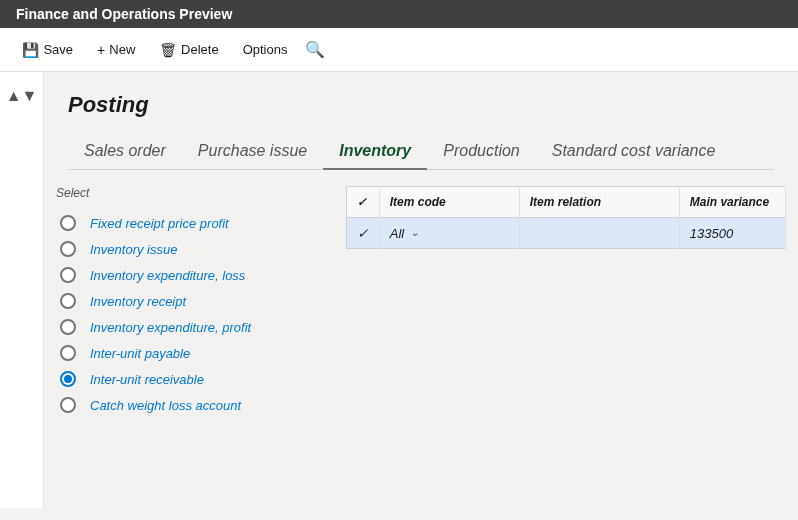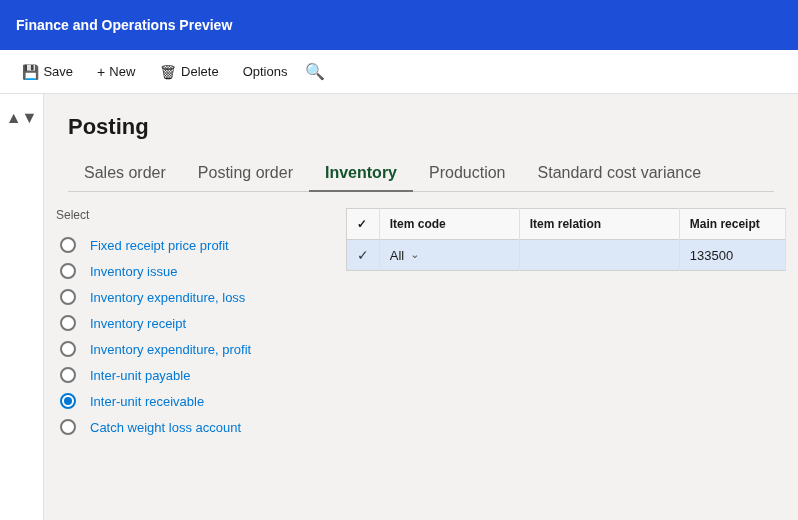--- a/index.html
+++ b/index.html
@@ -1,22 +1,22 @@
 <!DOCTYPE html>
 <html><head>
   <meta charset="utf-8">
   <style>
     * { margin: 0; padding: 0; box-sizing: border-box; }
     body { font-family: 'Segoe UI', Arial, sans-serif; font-size: 13px; background: #f3f2f1; width: 798px; height: 520px; overflow: hidden; }
 
     
     .top-bar {
-      background: #1d4ed8;
+      background: #404040;
       color: white;
-      height: 50px;
+      height: 28px;
       display: flex;
       align-items: center;
       padding: 0 16px;
       font-size: 14px;
       font-weight: 600;
     }
 
     
     .toolbar {
       background: white;
@@ -80,20 +80,21 @@
       border-radius: 2px;
       color: #555;
       font-size: 16px;
     }
 
     
     .content {
       flex: 1;
       background: #f3f2f1;
       overflow: hidden;
+      font-style: italic;
     }
 
     
     .page-header {
       padding: 20px 24px 0 24px;
     }
     .page-title {
       font-size: 22px;
       font-weight: 600;
       color: #1a1a1a;
@@ -259,21 +260,21 @@
   <div class="sidebar">
     <div class="filter-icon">▲▼</div>
   </div>
 
   <div class="content">
     <div class="page-header">
       <div class="page-title">Posting</div>
 
       <div class="tabs">
         <div class="tab">Sales order</div>
-        <div class="tab">Posting order</div>
+        <div class="tab">Purchase issue</div>
         <div class="tab active">Inventory</div>
         <div class="tab">Production</div>
         <div class="tab">Standard cost variance</div>
       </div>
     </div>
 
     <div class="content-body">
 
       <div class="list-panel">
         <div class="list-label">Select</div>
@@ -316,21 +317,21 @@
 
       <div class="table-panel">
         <table class="data-table">
           <thead>
             <tr>
               <th>
                 <span>✓</span>
               </th>
               <th>Item code</th>
               <th>Item relation</th>
-              <th>Main receipt</th>
+              <th>Main variance</th>
             </tr>
           </thead>
           <tbody>
             <tr class="selected">
               <td>
                 <span class="check-icon">✓</span>
               </td>
               <td>
                 <div class="item-code-cell">
                   <span>All</span>

